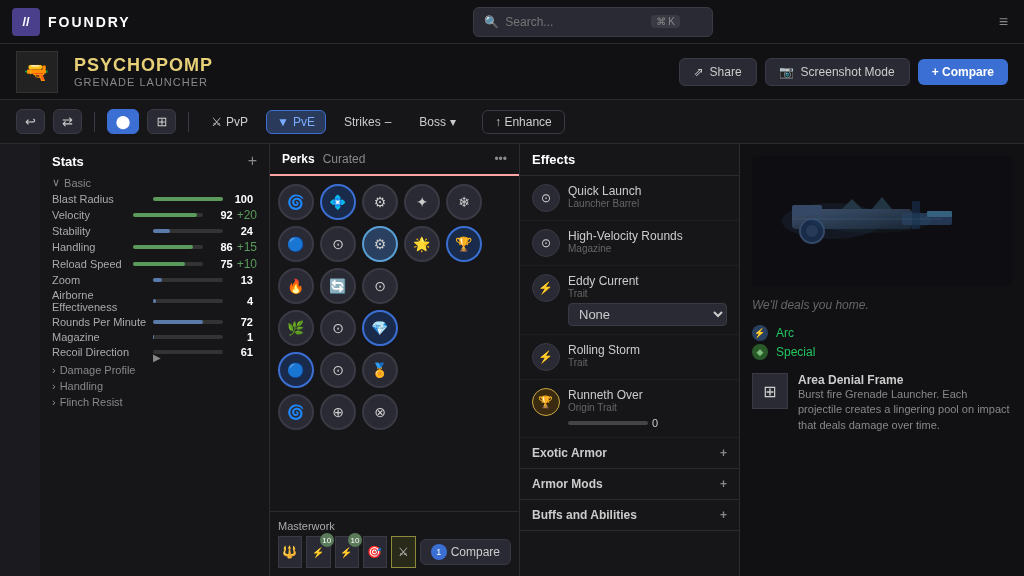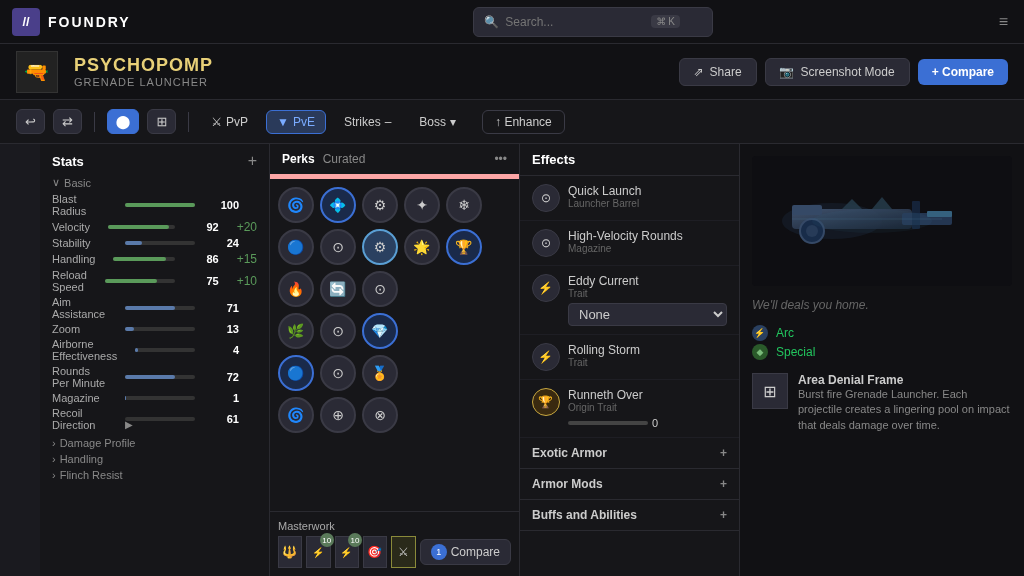--- a/index.html
+++ b/index.html
@@ -249,21 +249,21 @@
       font-size: 11px;
       margin: 4px 0;
       display: flex;
       align-items: center;
       gap: 4px;
     }
     .stat-row {
       display: flex;
       align-items: center;
       margin: 3px 0;
-      gap: 18px;
+      gap: 4px;
     }
     .stat-name { color: #aaa; font-size: 11px; flex: 1; }
     .stat-bar-wrap { width: 70px; height: 4px; background: #333; border-radius: 2px; }
     .stat-bar { height: 4px; border-radius: 2px; background: #555; }
     .stat-bar.high { background: #5a9a5a; }
     .stat-bar.med { background: #5a7aaa; }
     .stat-value { color: #fff; font-size: 11px; font-weight: 600; min-width: 26px; text-align: right; }
     .stat-bonus { font-size: 12px; color: #5a9a5a; }
 
     
@@ -272,21 +272,21 @@
       background: #161619;
       border-right: 1px solid #2a2a30;
       display: flex;
       flex-direction: column;
     }
     .panel-header {
       display: flex;
       align-items: flex-start;
       padding: 8px 12px;
       gap: 8px;
-      border-bottom: 5px solid #fca5a5;
+      border-bottom: 2px solid #fca5a5;
     }
     .panel-tab {
       color: #fff;
       font-size: 12px;
       font-weight: 600;
     }
     .panel-tab-inactive {
       color: #888;
       font-size: 12px;
       cursor: pointer;
@@ -647,28 +647,20 @@
     </div>
     <div class="stat-row">
       <span class="stat-name">Reload Speed</span>
       <div class="stat-bar-wrap">
           <div class="stat-bar high bar-75"></div>
         </div>
       <span class="stat-value">75</span>
         <span class="stat-bonus">+10</span>
     </div>
     <div class="stat-row">
-      <span class="stat-name">Aim Assistance</span>
-      <div class="stat-bar-wrap">
-          <div class="stat-bar med bar-71"></div>
-        </div>
-      <span class="stat-value">71</span>
-        <span class="stat-bonus"></span>
-    </div>
-    <div class="stat-row">
       <span class="stat-name">Zoom</span>
       <div class="stat-bar-wrap">
           <div class="stat-bar med bar-13"></div>
         </div>
       <span class="stat-value">13</span>
         <span class="stat-bonus"></span>
     </div>
     <div class="stat-row">
       <span class="stat-name">Airborne Effectiveness</span>
       <div class="stat-bar-wrap">

